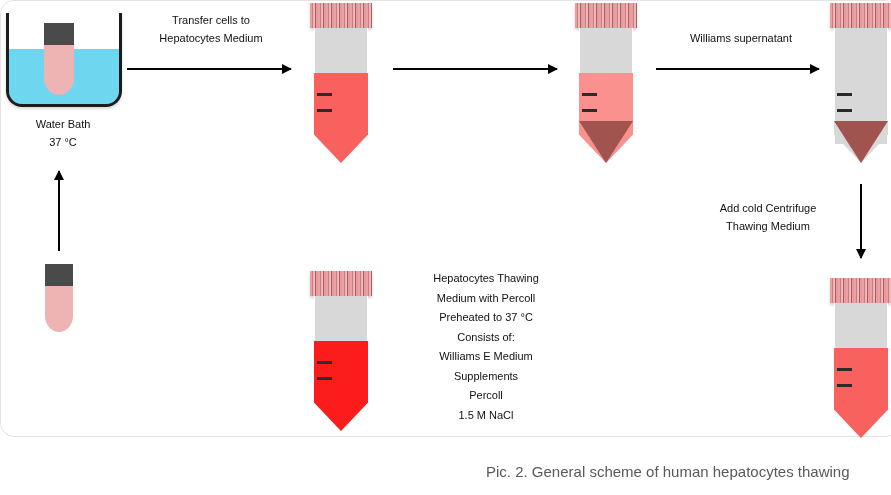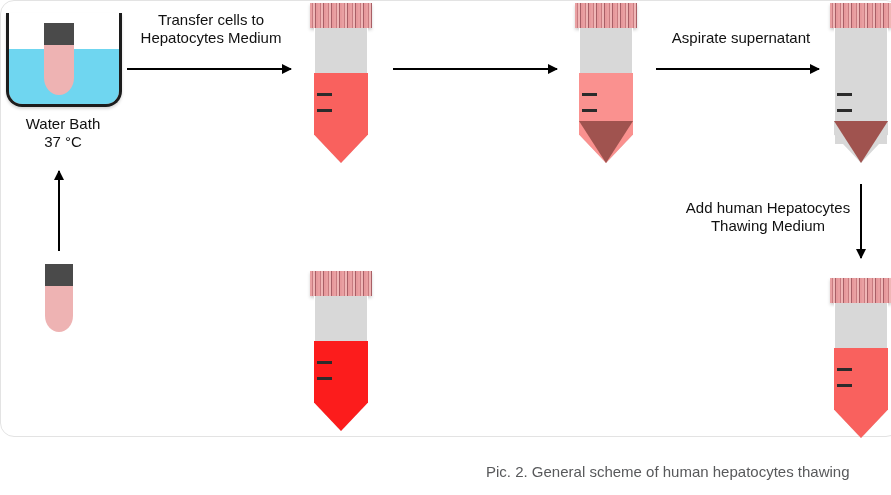--- a/index.html
+++ b/index.html
@@ -28,21 +28,21 @@
   }
 
   
   .abs { position: absolute; }
 
   
   .label {
     position: absolute;
     text-align: center;
     color: #111111;
-    font-size: 15px;
+    font-size: 11px;
     line-height: 18px;
     white-space: pre-line;
     font-family: "Liberation Sans", sans-serif;
   }
 
   .caption {
     position: absolute;
     color: #58595b;
     font-size: 15px;
     font-family: "Liberation Sans", sans-serif;
@@ -247,33 +247,33 @@
     <div class="tube-cap"></div>
     <div class="tube-barrel" style="height:93px;"></div>
     <div class="tube-tip" style="top:118px;"></div>
     <div class="tube-liquid" style="top:70px; height:48px; background:#fa918f;"></div>
     <div class="tube-liquid-tip" style="top:118px; background:#fa918f;"></div>
     <div class="pellet" style="top:118px;"></div>
     <div class="grad" style="top:90px;"></div>
     <div class="grad" style="top:106px;"></div>
   </div>
 
-  <div class="label" style="left:650px; top:28px; width:180px;">Aspirate supernatant</div>
+  <div class="label" style="left:650px; top:28px; width:180px;">Williams supernatant</div>
   <div class="arrow-h" style="left:655px; top:67px; width:163px;"></div>
 
   <div class="tube" style="left:833px; top:2px; height:160px;">
     <div class="tube-cap"></div>
     <div class="tube-barrel" style="height:116px;"></div>
     <div class="tube-tip" style="top:118px;"></div>
     <div class="pellet" style="top:118px;"></div>
     <div class="grad" style="top:90px;"></div>
     <div class="grad" style="top:106px;"></div>
   </div>
 
-  <div class="label" style="left:672px; top:198px; width:190px;">Add human Hepatocytes
+  <div class="label" style="left:672px; top:198px; width:190px;">Add cold Centrifuge
 Thawing Medium</div>
   <div class="arrow-v down" style="left:859px; top:183px; height:74px;"></div>
 
   <div class="tube" style="left:833px; top:277px; height:160px;">
     <div class="tube-cap"></div>
     <div class="tube-barrel" style="height:93px;"></div>
     <div class="tube-tip" style="top:118px;"></div>
     <div class="tube-liquid" style="top:70px; height:48px; background:#f9615e;"></div>
     <div class="tube-liquid-tip" style="top:118px; background:#f9615e;"></div>
     <div class="grad" style="top:90px;"></div>
@@ -283,16 +283,24 @@
   <div class="tube" style="left:313px; top:270px; height:160px;">
     <div class="tube-cap"></div>
     <div class="tube-barrel" style="height:93px;"></div>
     <div class="tube-tip" style="top:118px;"></div>
     <div class="tube-liquid" style="top:70px; height:48px; background:#fc1c1c;"></div>
     <div class="tube-liquid-tip" style="top:118px; background:#fc1c1c;"></div>
     <div class="grad" style="top:90px;"></div>
     <div class="grad" style="top:106px;"></div>
   </div>
 
+  <div class="label" style="left:390px; top:268px; width:190px; line-height:19.5px;">Hepatocytes Thawing
+Medium with Percoll
+Preheated to 37 °C
+Consists of:
+Williams E Medium
+Supplements
+Percoll
+1.5 M NaCl</div>
 
 </div>
 
 <div class="caption" style="left:486px; top:463px;">Pic. 2. General scheme of human hepatocytes thawing</div>
 
 </body></html>

